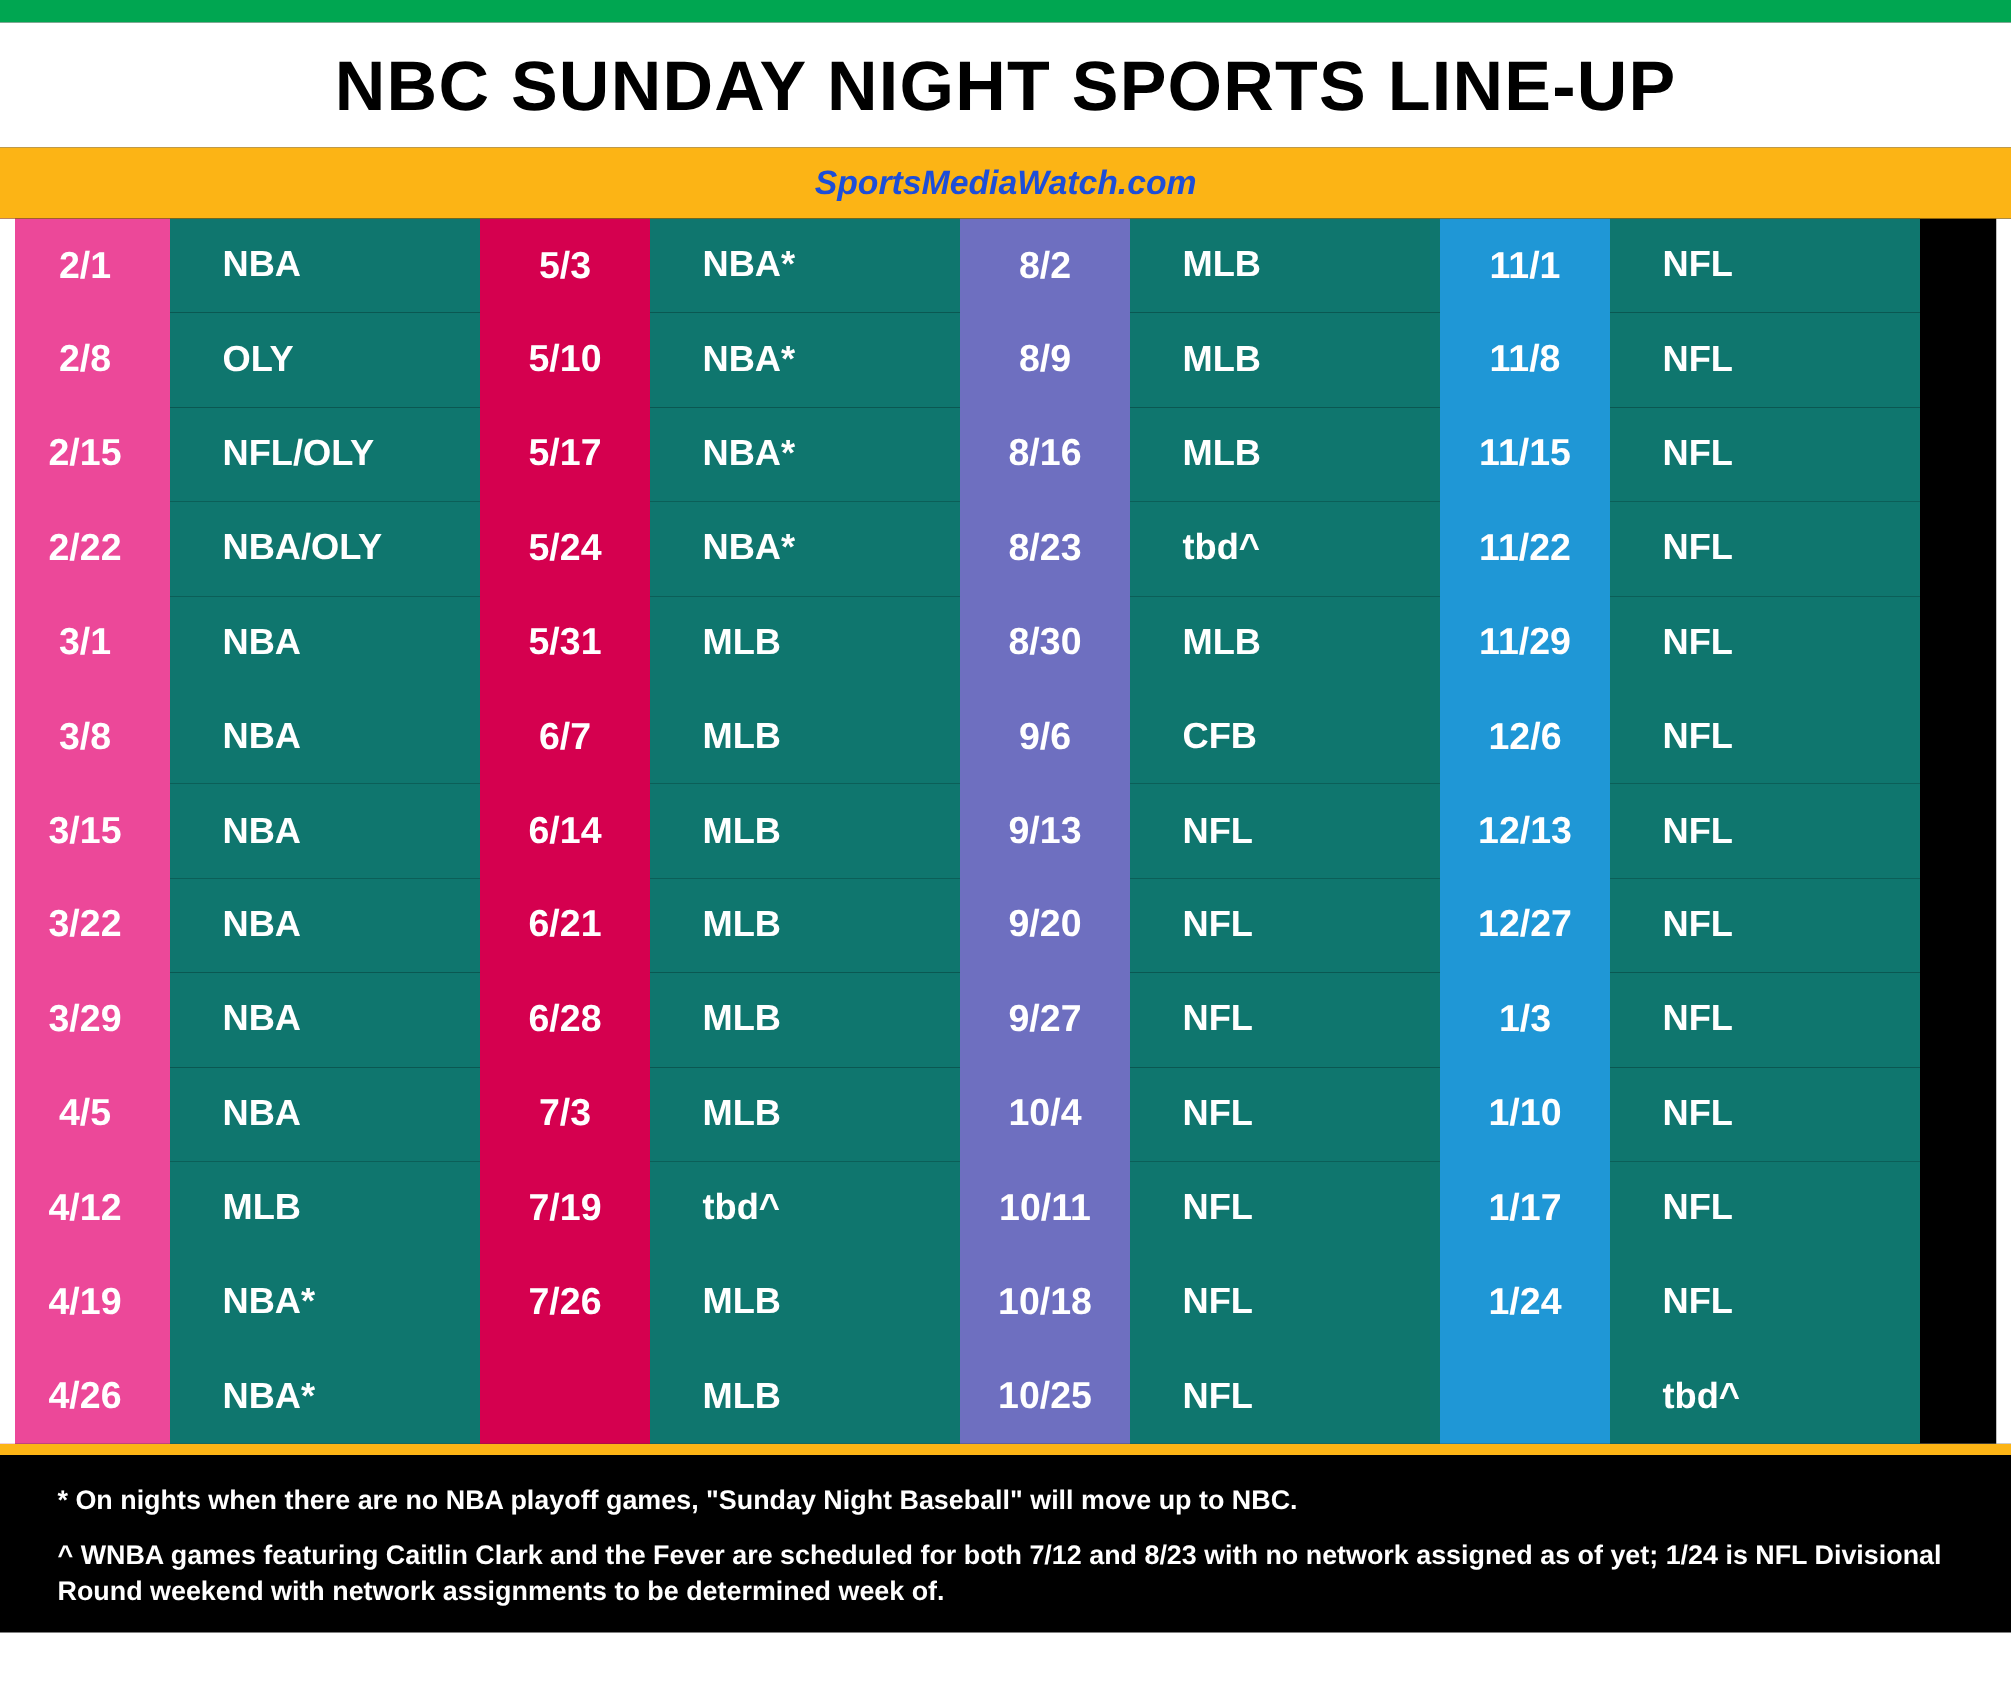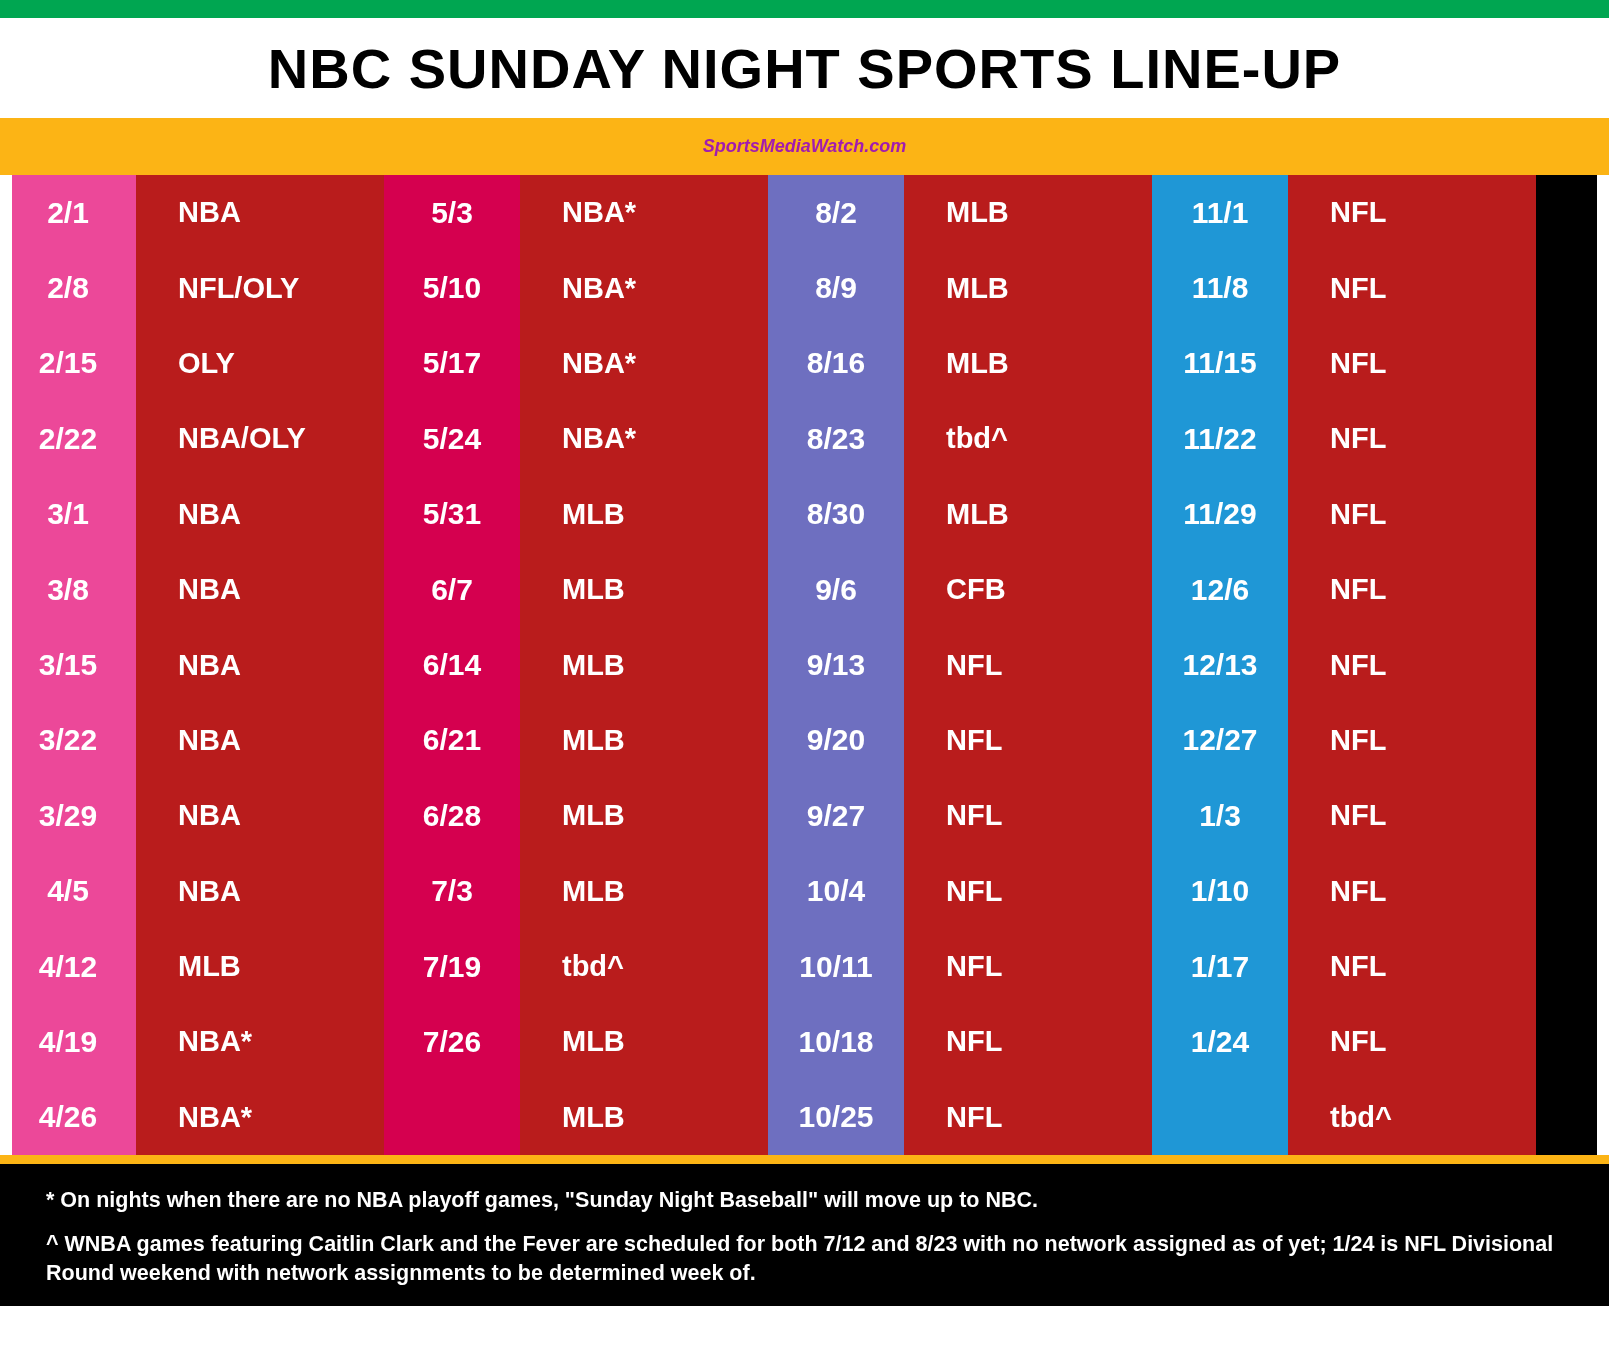--- a/index.html
+++ b/index.html
@@ -47,24 +47,24 @@
   }
   .sub-band {
     background: #fcb415;
     flex: 0 0 auto;
     height: 57px;
     display: flex;
     align-items: center;
     justify-content: center;
   }
   .sub-text {
-    font-size: 18px;
+    font-size: 27px;
     font-weight: bold;
     font-style: italic;
-    color: #a21caf;
+    color: #1d4ed8;
   }
   .grid-wrap {
     flex: 1 1 auto;
     background: #000000;
     display: flex;
     padding: 0;
     position: relative;
   }
   .col-pair {
     display: flex;
@@ -88,21 +88,21 @@
     font-size: 30px;
     font-weight: bold;
     color: #ffffff;
   }
   .label-cell {
     justify-content: flex-start;
     padding-left: 42px;
     font-size: 29px;
     font-weight: bold;
     color: #ffffff;
-    background: #b91c1c;
+    background: #0f766e;
   }
   .c-orange { background: #ec4899; }
   .c-pink { background: #d5004f; }
   .c-purple { background: #6e6fc0; }
   .c-blue { background: #1f97d6; }
   .bottom-yellow-bar {
     height: 9px;
     background: #fcb415;
     width: 100%;
     flex: 0 0 auto;
@@ -160,22 +160,22 @@
       <div class="cell date-cell">3/15</div>
       <div class="cell date-cell">3/22</div>
       <div class="cell date-cell">3/29</div>
       <div class="cell date-cell">4/5</div>
       <div class="cell date-cell">4/12</div>
       <div class="cell date-cell">4/19</div>
       <div class="cell date-cell">4/26</div>
     </div>
     <div class="col-pair label-col">
       <div class="cell label-cell">NBA</div>
+      <div class="cell label-cell">OLY</div>
       <div class="cell label-cell">NFL/OLY</div>
-      <div class="cell label-cell">OLY</div>
       <div class="cell label-cell">NBA/OLY</div>
       <div class="cell label-cell">NBA</div>
       <div class="cell label-cell">NBA</div>
       <div class="cell label-cell">NBA</div>
       <div class="cell label-cell">NBA</div>
       <div class="cell label-cell">NBA</div>
       <div class="cell label-cell">NBA</div>
       <div class="cell label-cell">MLB</div>
       <div class="cell label-cell">NBA*</div>
       <div class="cell label-cell">NBA*</div>

